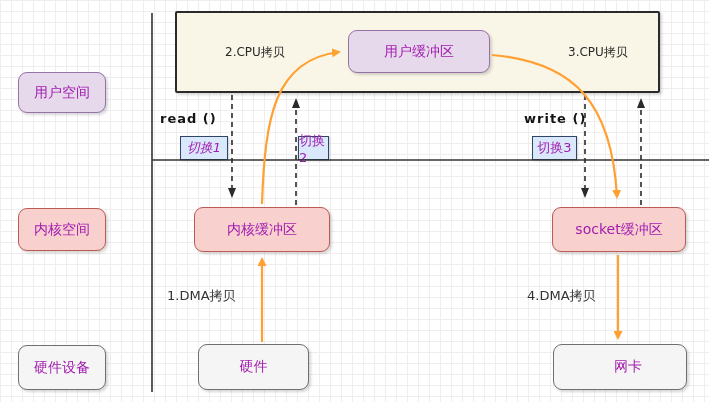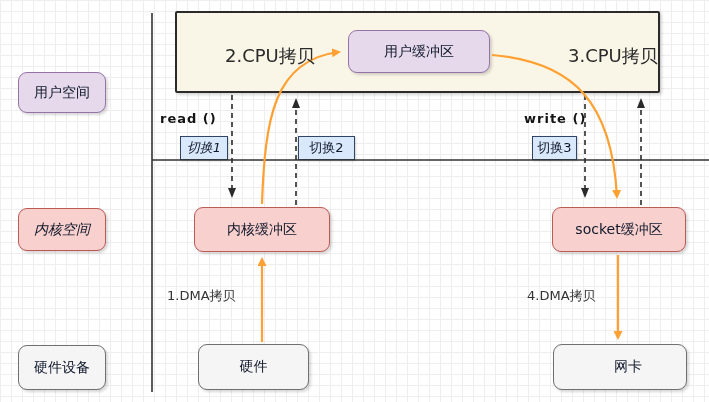--- a/index.html
+++ b/index.html
@@ -17,21 +17,21 @@
     background-size: 11px 11px;
   }
 
   .shape {
     position: absolute;
     box-sizing: border-box;
     display: flex;
     align-items: center;
     justify-content: center;
     font-size: 14px;
-    color: #0f172a;
+    color: #a21caf;
     z-index: 1;
     box-shadow: 2px 2px 3px rgba(0,0,0,0.16);
   }
   .rounded { border-radius: 9px; }
 
   .purple { background: #E6D9EC; border: 1.5px solid #9673A6; }
   .pink   { background: #F8D0CE; border: 1.5px solid #BC5A54; }
   .gray   { background: #F5F5F5; border: 1.5px solid #707070; }
   .cream  { background: #FAF6E7; border: 2px solid #2b2b2b; border-radius: 2px; }
   .blue   {
@@ -40,38 +40,38 @@
   }
 
   .floating-label {
     position: absolute;
     font-size: 13px;
     color: #333333;
     z-index: 3;
     white-space: nowrap;
   }
   .syscall { font-weight: bold; color: #141414; letter-spacing: 1px; }
-  .copy-label-top { font-size: 18px; color: #2a2a2a; }
+  .copy-label-top { font-size: 12px; color: #2a2a2a; }
 
   #arrows-layer {
     position: absolute;
     left: 0; top: 0;
     z-index: 2;
     pointer-events: none;
   }
 </style>
 </head>
 <body>
 
 <div id="canvas">
 
   <div class="shape purple rounded" style="left:18px; top:72px; width:88px; height:41px;justify-content:center;">
     <span>用户空间</span>
   </div>
-  <div class="shape pink rounded" style="left:18px; top:208px; width:88px; height:43px;font-style:italic;">
+  <div class="shape pink rounded" style="left:18px; top:208px; width:88px; height:43px;">
     <span>内核空间</span>
   </div>
   <div class="shape gray rounded" style="left:18px; top:345px; width:88px; height:45px;">
     <span>硬件设备</span>
   </div>
 
   <div class="shape cream" style="left:175px; top:11px; width:485px; height:82px;"></div>
 
   <div class="shape purple rounded" style="left:348px; top:30px; width:142px; height:43px;">
     <span>用户缓冲区</span>
@@ -87,21 +87,21 @@
   <div class="shape gray rounded" style="left:198px; top:344px; width:111px; height:46px;">
     <span>硬件</span>
   </div>
   <div class="shape gray rounded" style="left:553px; top:344px; width:134px; height:46px;padding-left:16px;">
     <span>网卡</span>
   </div>
 
   <div class="shape blue" style="left:180px; top:136px; width:48px; height:24px;font-style:italic;">
     <span>切换1</span>
   </div>
-  <div class="shape blue" style="left:298px; top:136px; width:57px; height:24px;">
+  <div class="shape blue" style="left:298px; top:136px; width:31px; height:24px;">
     <span>切换2</span>
   </div>
   <div class="shape blue" style="left:532px; top:136px; width:45px; height:24px;">
     <span>切换3</span>
   </div>
 
   <div class="floating-label syscall" style="left:160px; top:111px;">read ()</div>
   <div class="floating-label syscall" style="left:524px; top:111px;">write ()</div>
 
   <div class="floating-label copy-label-top" style="left:225px; top:44px;">2.CPU拷贝</div>

